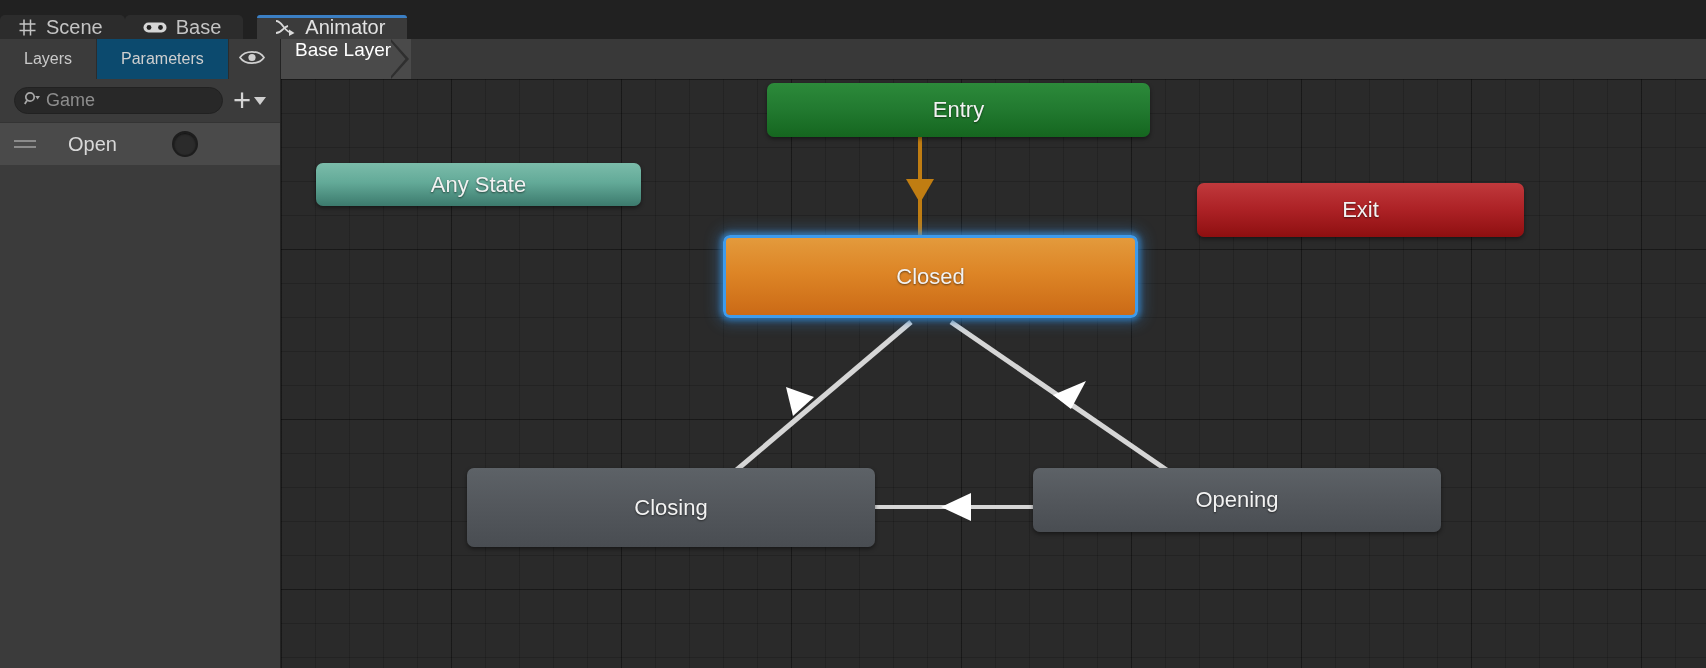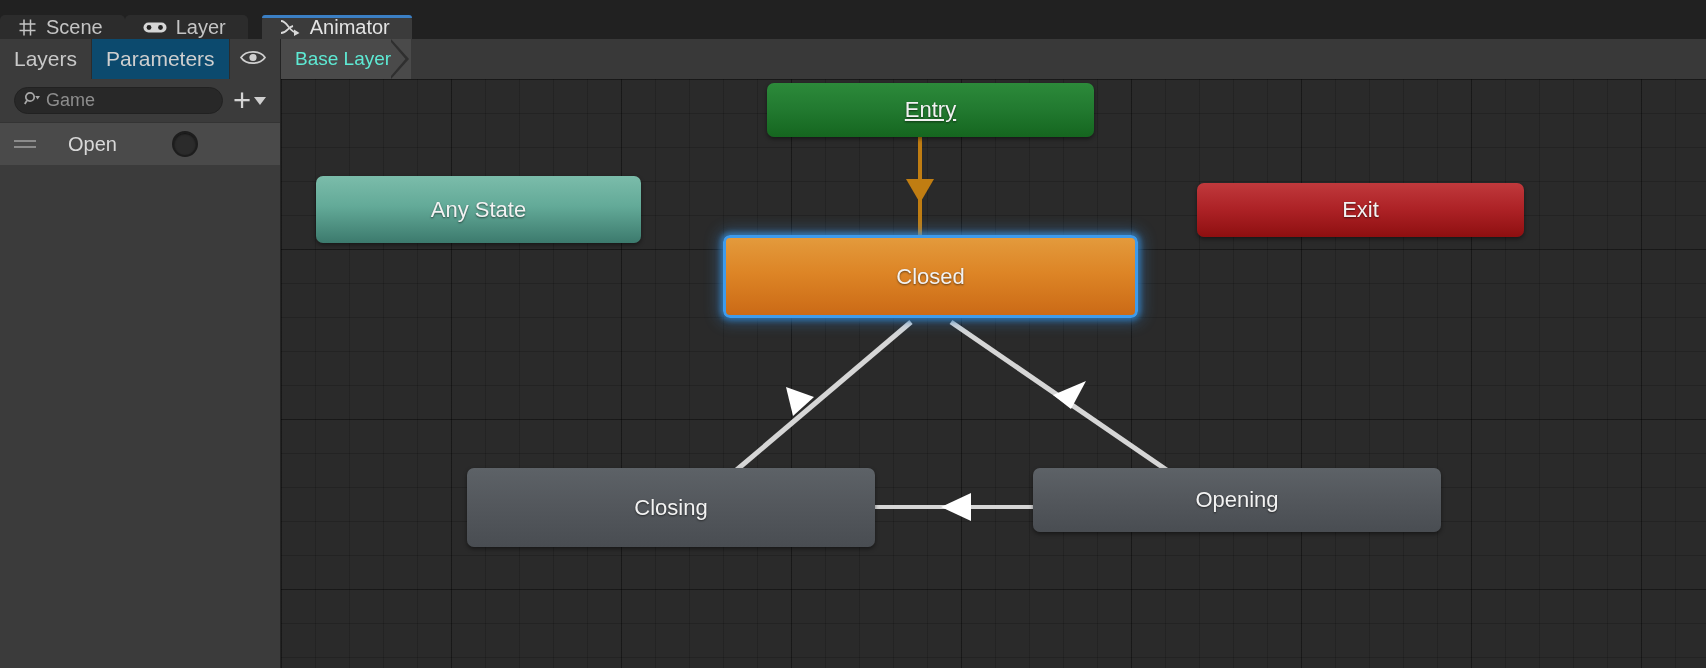--- a/index.html
+++ b/index.html
@@ -70,45 +70,45 @@
     height: 40px;
     background: #3b3b3b;
     display: flex;
     align-items: stretch;
     border-right: 1px solid #232323;
   }
   .subtab {
     display: flex;
     align-items: center;
     justify-content: center;
-    padding: 0 14px;
-    font-size: 21px;
+    padding: 0 24px;
+    font-size: 16px;
     color: #c9c9c9;
     background: #3b3b3b;
     border-right: 1px solid #2c2c2c;
   }
   .subtab.sel {
     background: #0c4a6e;
     color: #cfcfcf;
   }
   .eye-btn {
     display: flex;
     align-items: center;
     justify-content: center;
     width: 46px;
     background: #3b3b3b;
   }
   .breadcrumb {
     display: flex;
-    align-items: center;
+    align-items: flex-start;
     height: 40px;
     padding-left: 14px;
     padding-right: 0;
     background: #4a4a4a;
-    color: #5eead4;
+    color: #ffffff;
     font-size: 19px;
     position: relative;
   }
   .breadcrumb-chev {
     width: 20px;
     height: 40px;
     position: relative;
     overflow: hidden;
   }
   .breadcrumb-chev svg { display: block; }
@@ -279,21 +279,21 @@
     </div>
 
     <div class="tab">
       <span class="ticon">
         <svg width="24" height="15" viewBox="0 0 24 15">
           <rect x="0.5" y="2.5" width="23" height="10" rx="5" fill="#d6d6d6"></rect>
           <circle cx="6" cy="7.5" r="2.4" fill="#212121"></circle>
           <circle cx="17.5" cy="7.5" r="2.4" fill="#212121"></circle>
         </svg>
       </span>
-      <span>Layer</span>
+      <span>Base</span>
     </div>
 
     <div class="tab active">
       <span class="ticon">
         <svg width="21" height="17" viewBox="0 0 21 17">
           <path d="M1 2 C8 2 9 14 18 14" stroke="#d9d9d9" stroke-width="1.8" fill="none"></path>
           <path d="M1 14 C7 14 8 8 13 7" stroke="#d9d9d9" stroke-width="1.8" fill="none"></path>
           <path d="M14 10.5 L19.5 14 L14 17 Z" fill="#d9d9d9"></path>
         </svg>
       </span>
@@ -385,25 +385,25 @@
         <path d="M805 302 L790 330 L772 316 Z" fill="#ffffff"></path>
       </g>
 
       <g>
         <line x1="586" y1="428" x2="752" y2="428" stroke="#d6d6d6" stroke-width="4"></line>
         <path d="M660 428 L690 414 L690 442 Z" fill="#ffffff"></path>
       </g>
 
     </svg>
 
-    <div class="node node-entry" style="left:486px; top:4px; width:327px; height:54px;text-decoration:underline;">
+    <div class="node node-entry" style="left:486px; top:4px; width:383px; height:54px;">
       <span>Entry</span>
     </div>
 
-    <div class="node node-any" style="left:35px; top:97px; width:325px; height:67px;justify-content:center;">
+    <div class="node node-any" style="left:35px; top:84px; width:325px; height:43px;justify-content:center;">
       <span>Any State</span>
     </div>
 
     <div class="node node-exit" style="left:916px; top:104px; width:327px; height:54px;">
       <span>Exit</span>
     </div>
 
     <div class="node node-selected" style="left:442px; top:156px; width:415px; height:83px;">
       <span>Closed</span>
     </div>

